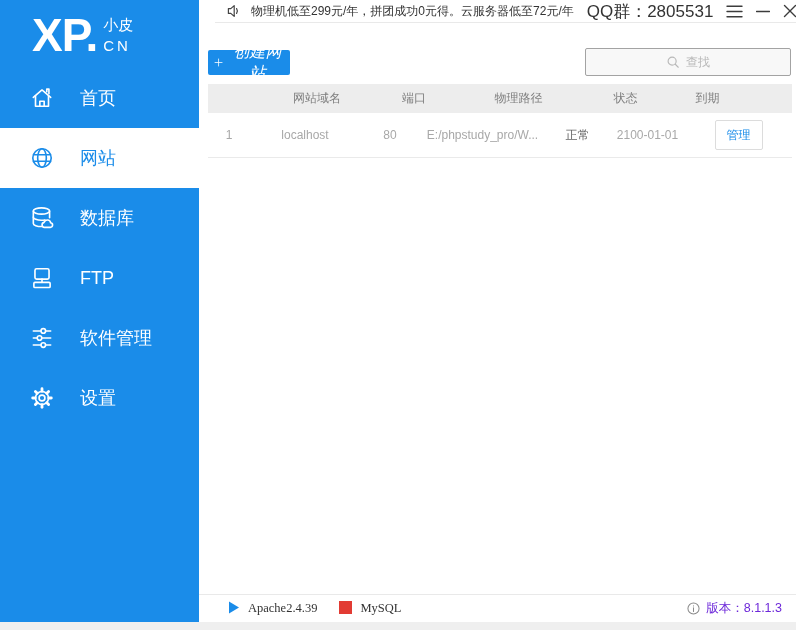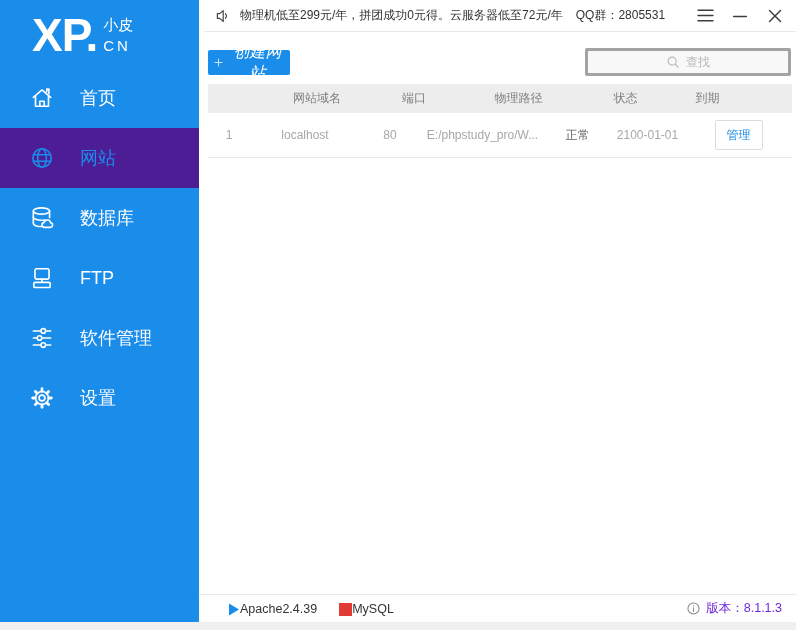--- a/index.html
+++ b/index.html
@@ -6,53 +6,53 @@
   .window { position:relative; width:796px; height:630px; background:#fff; overflow:hidden; }
 
   
   .sidebar { position:absolute; left:0; top:0; width:237px; height:622px; background:#1a8ce9; color:#fff; }
   .logo { display:flex; align-items:flex-start; padding:10px 0 0 32px; }
   .logo-main { font-size:46px; font-weight:bold; line-height:50px; letter-spacing:-1px; }
   .logo-sub { margin:7px 0 0 6px; display:flex; flex-direction:column; font-size:15px; line-height:16px; }
   .logo-sub-bottom { letter-spacing:3px; margin-top:5px; }
   .nav { margin-top:8px; }
   .nav-item { display:flex; align-items:center; height:60px; padding-left:29px; cursor:pointer; }
-  .nav-item.active { background:#4c1d95; color:#1a8ce9; }
+  .nav-item.active { background:#ffffff; color:#1a8ce9; }
   .nav-icon { width:26px; height:26px; margin-right:25px; flex:none; display:flex; align-items:center; justify-content:center; }
   .nav-icon svg { width:26px; height:26px; stroke:currentColor; fill:none; stroke-width:1.5; stroke-linecap:round; stroke-linejoin:round; }
   .nav-label { font-size:18px; }
 
   
   .main { position:absolute; left:199px; top:0; width:597px; height:622px; background:#fff; }
 
-  .topbar { position:absolute; top:0; left:5px; right:0; height:32px; box-sizing:border-box; border-bottom:1px solid #e9e9e9; display:flex; align-items:center; padding:0 10px 0 11px; }
+  .topbar { position:absolute; top:0; left:16px; right:0; height:23px; box-sizing:border-box; border-bottom:1px solid #e9e9e9; display:flex; align-items:center; padding:0 10px 0 11px; }
   .speaker { width:16px; height:16px; flex:none; }
   .speaker svg { width:16px; height:16px; stroke:#444; fill:none; stroke-width:1.2; stroke-linejoin:round; stroke-linecap:round; }
   .announcement { font-size:12px; color:#333; margin-left:9px; white-space:nowrap; }
-  .qq { font-size:12px; color:#333; margin-left:13px; white-space:nowrap; }
+  .qq { font-size:17px; color:#333; margin-left:13px; white-space:nowrap; }
   .topbar-spacer { flex:1; }
   .win-btn { width:22px; height:24px; margin-left:13px; display:flex; align-items:center; justify-content:center; cursor:pointer; }
   .win-btn svg { stroke:#3c3c3c; stroke-width:1.4; fill:none; stroke-linecap:round; }
 
   .create-btn { position:absolute; left:9px; top:50px; width:82px; height:25px; background:#1a8ce9; color:#fff; border:none; border-radius:2px; font-size:16px; display:flex; align-items:center; justify-content:center; gap:8px; cursor:pointer; font-family:inherit;font-style:italic; }
   .create-btn svg { width:11px; height:11px; stroke:#fff; stroke-width:1.2; }
-  .search-box { position:absolute; right:5px; top:48px; width:206px; height:28px; box-sizing:border-box; background:#f8f8f8; border:3px solid #a3a3a3; border-radius:2px; display:flex; align-items:center; justify-content:center; gap:6px; color:#b8b8b8; font-size:12px; cursor:text; }
+  .search-box { position:absolute; right:5px; top:48px; width:206px; height:28px; box-sizing:border-box; background:#f8f8f8; border:1px solid #a3a3a3; border-radius:2px; display:flex; align-items:center; justify-content:center; gap:6px; color:#b8b8b8; font-size:12px; cursor:text; }
   .search-box svg { width:14px; height:14px; stroke:#b8b8b8; fill:none; stroke-width:1.3; stroke-linecap:round; }
 
   .table { position:absolute; left:9px; top:84px; width:584px; }
   .thead, .trow { display:grid; grid-template-columns:42px 110px 60px 125px 65px 75px 107px; align-items:center; }
   .thead { height:29px; background:#ededed; color:#7f7f7f; font-size:12px;gap:12px; }
   .thead > div { text-align:center; }
   .trow { height:44px; background:#fff; border-bottom:1px solid #eaeaea; font-size:12px; color:#a8a8a8; }
   .trow > div { text-align:center; overflow:hidden; white-space:nowrap; }
   .cell-status { color:#666; }
   .manage-btn { width:48px; height:30px; margin:0 auto; background:#fff; border:1px solid #dcdcdc; border-radius:2px; color:#1a8ce9; font-size:12px; display:flex; align-items:center; justify-content:center; cursor:pointer; font-family:inherit; }
 
   .statusbar { position:absolute; left:0; right:0; bottom:0; height:28px; box-sizing:border-box; border-top:1px solid #e9e9e9; display:flex; align-items:center; padding:0 14px 0 29px; font-size:12.5px; color:#333; background:#fff; }
-  .sb-item { display:flex; align-items:flex-end; cursor:pointer; }
+  .sb-item { display:flex; align-items:flex-start; gap:8px; cursor:pointer;font-family:Liberation Serif, serif; }
   .sb-item.mysql { margin-left:22px; }
   .play-icon svg { width:12px; height:13px; display:block; }
   .mysql-square { width:13px; height:13px; background:#e23b33; }
   .sb-spacer { flex:1; }
   .version { display:flex; align-items:center; gap:6px; color:#6d28d9; font-size:12.5px; }
   .version svg { width:13px; height:13px; stroke:#8a8a8a; fill:none; stroke-width:1.1; stroke-linecap:round; }
 
   .bottom-strip { position:absolute; left:0; top:622px; width:796px; height:8px; background:#efefef; }
 </style>
 </head>

